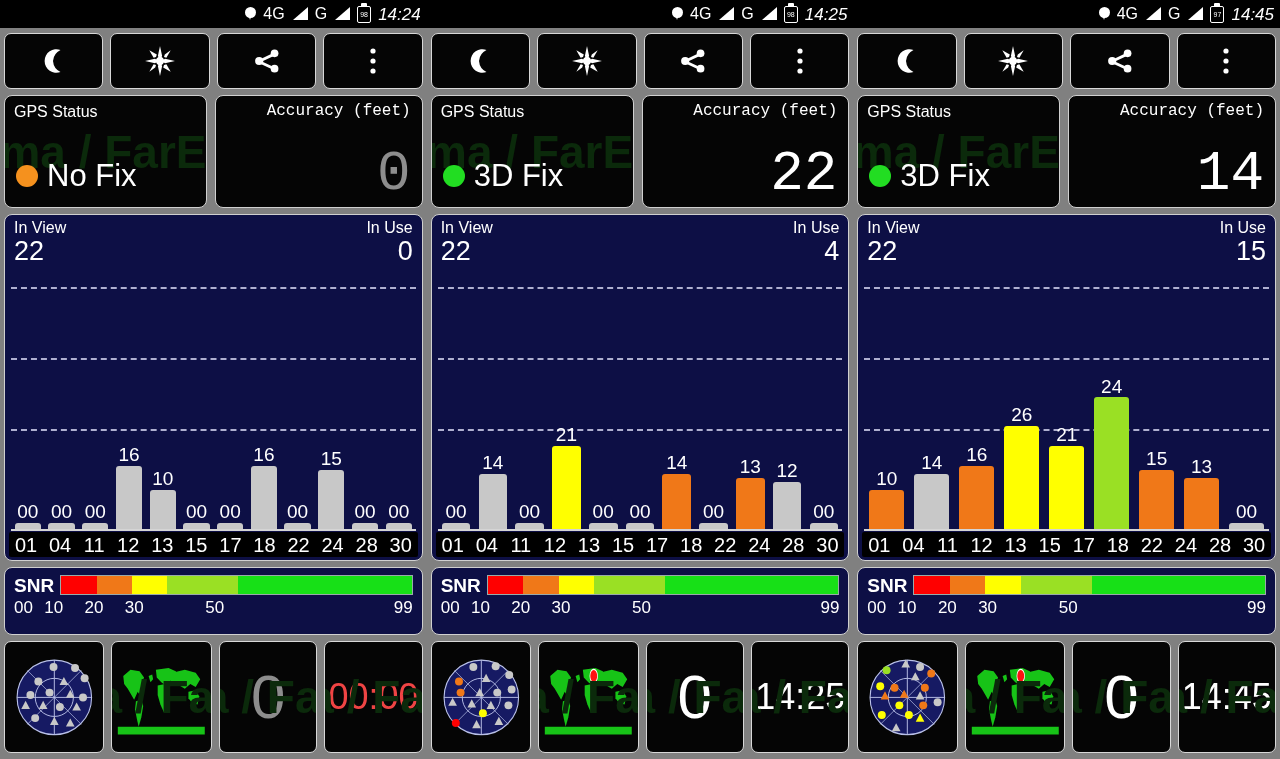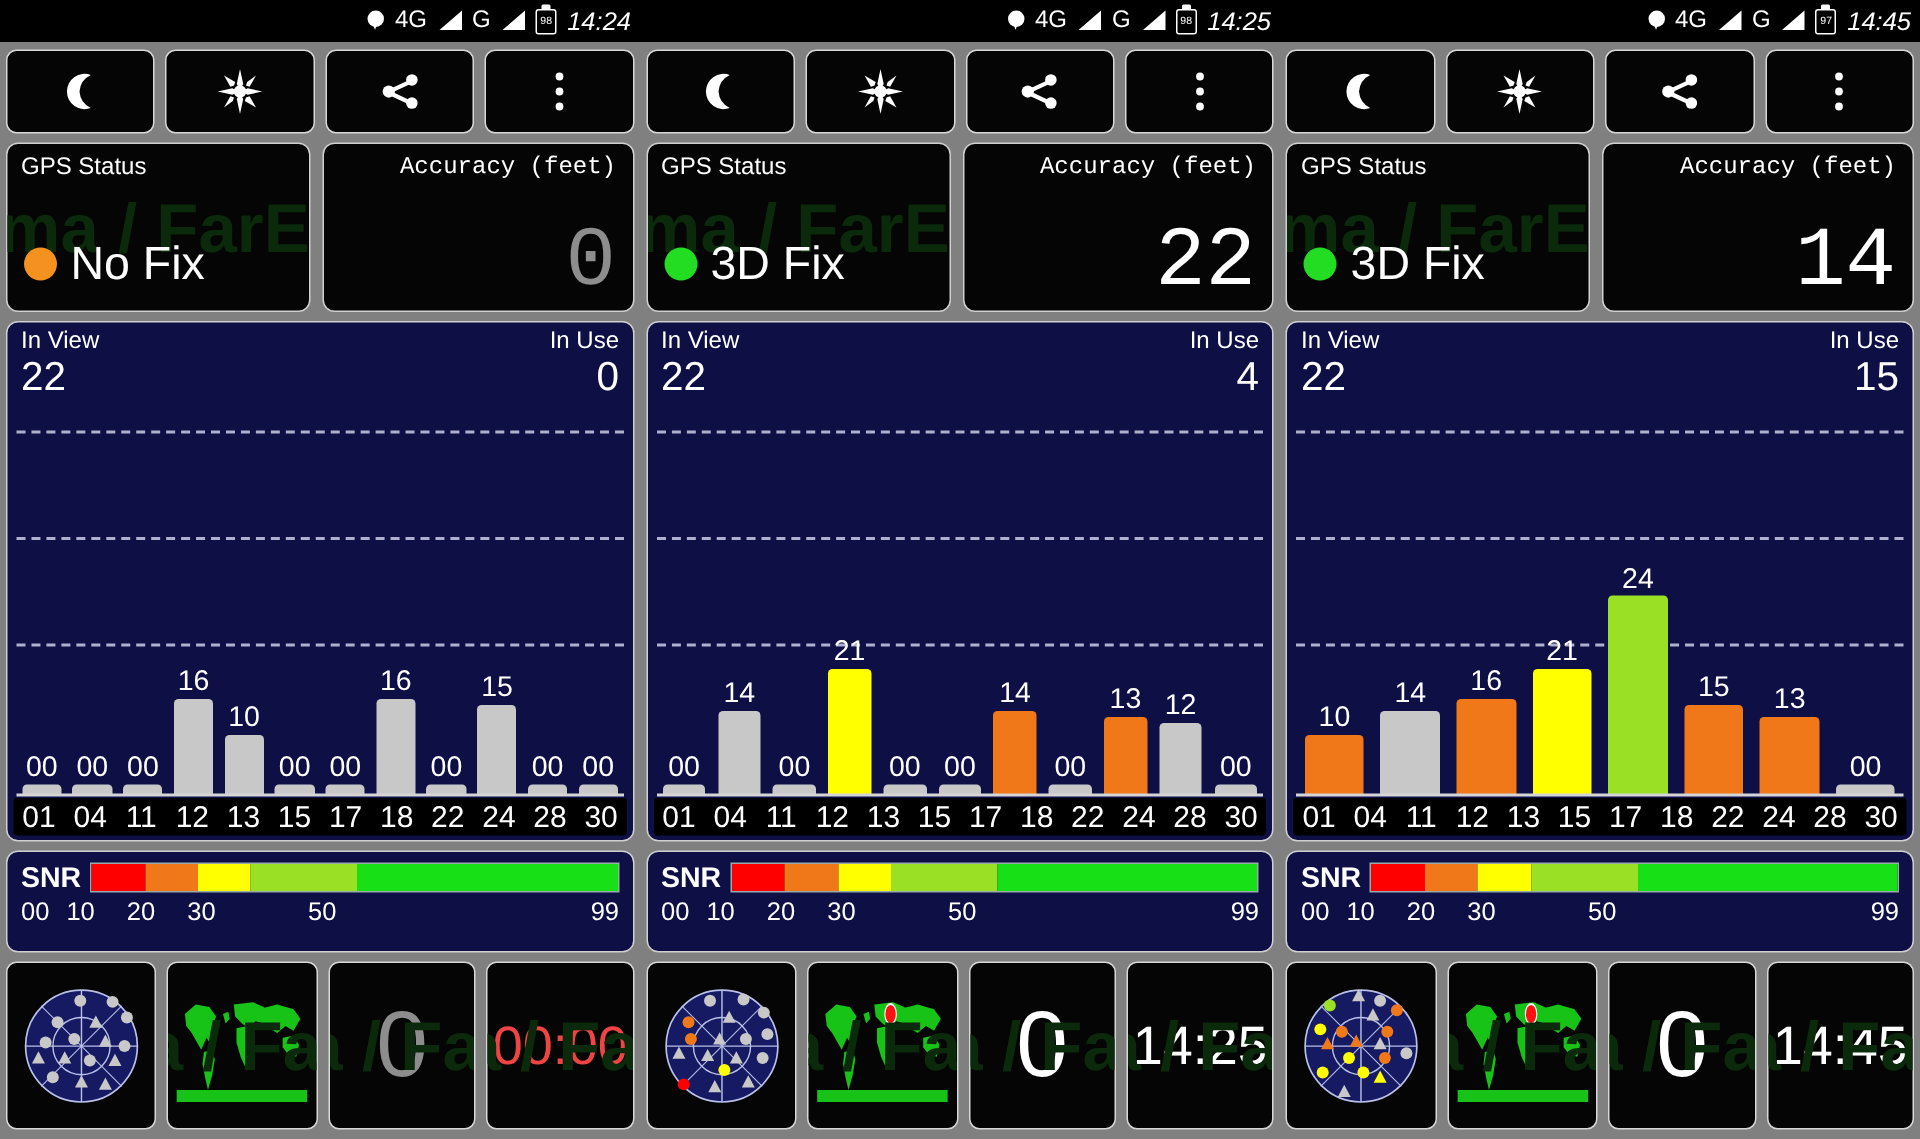--- a/index.html
+++ b/index.html
@@ -676,20 +676,24 @@
         <span class="bval">10</span>
         <div class="bar" style="height:16.666666666666664%;background:#f07818"></div>
       </div>
             <div class="bslot">
         <span class="bval">14</span>
         <div class="bar" style="height:23.333333333333332%;background:#c8c8c8"></div>
       </div>
             <div class="bslot">
         <span class="bval">16</span>
         <div class="bar" style="height:26.666666666666668%;background:#f07818"></div>
+      </div>
+            <div class="bslot">
+        <span class="bval">26</span>
+        <div class="bar" style="height:43.333333333333336%;background:#ffff00"></div>
       </div>
             <div class="bslot">
         <span class="bval">21</span>
         <div class="bar" style="height:35%;background:#ffff00"></div>
       </div>
             <div class="bslot">
         <span class="bval">24</span>
         <div class="bar" style="height:55.00000000000001%;background:#9ae024"></div>
       </div>
             <div class="bslot">

